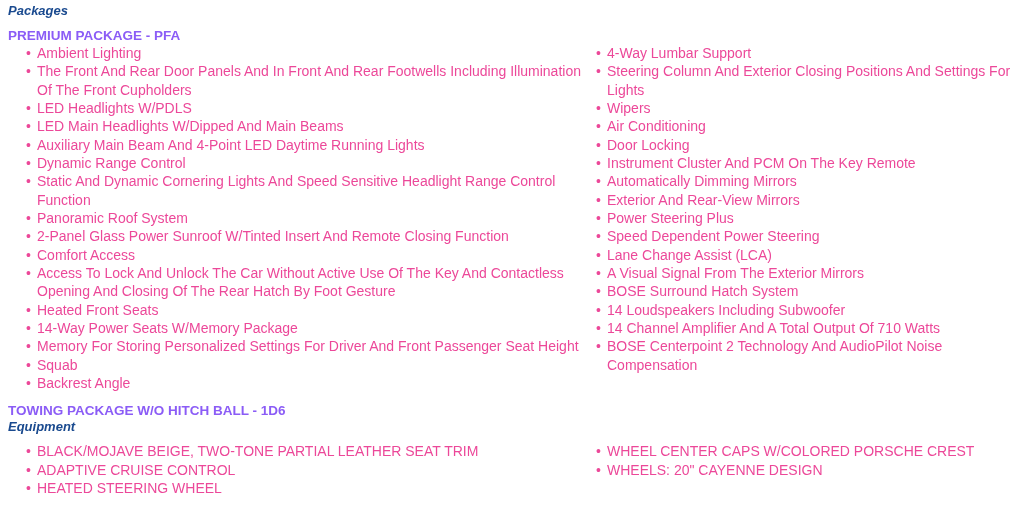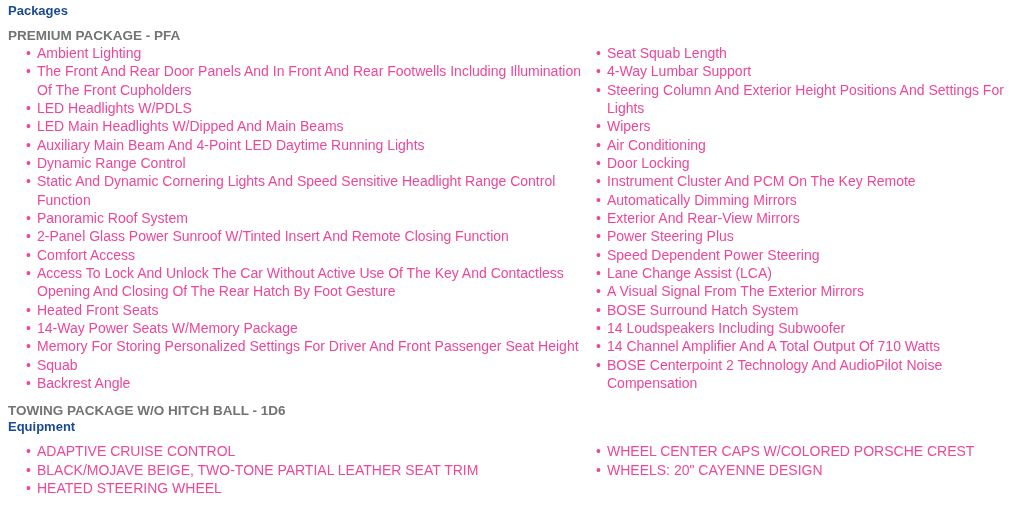--- a/index.html
+++ b/index.html
@@ -12,24 +12,25 @@
     color: #1f1f1f;
     padding: 3px 8px 0 8px;
     overflow: hidden;
   }
   .blue-heading {
     color: #1a4a8f;
     font-weight: 700;
     font-size: 13px;
     line-height: 16px;
     margin: 0;
+    font-style: italic;
   }
   .blue-heading.equipment { }
   .pkg-heading {
-    color: #737373;
+    color: #8b5cf6;
     font-weight: 700;
     font-size: 13.5px;
     line-height: 16px;
     margin: 9px 0 0 0;
   }
   .pkg-heading.towing { margin-top: 11px; }
   .cols { display: flex; }
   .cols.equipment-cols { margin-top: 7px; }
   .col-left { flex: 0 0 577px; width: 577px; }
   .col-right { flex: 1 1 auto; }
@@ -74,23 +75,22 @@
           <li>Access To Lock And Unlock The Car Without Active Use Of The Key And Contactless Opening And Closing Of The Rear Hatch By Foot Gesture</li>
           <li>Heated Front Seats</li>
           <li>14-Way Power Seats W/Memory Package</li>
           <li>Memory For Storing Personalized Settings For Driver And Front Passenger Seat Height</li>
           <li>Squab</li>
           <li>Backrest Angle</li>
         </ul>
     </div>
     <div class="col-right">
       <ul class="feature-list">
-          <li>Seat Squab Length</li>
           <li>4-Way Lumbar Support</li>
-          <li>Steering Column And Exterior Height Positions And Settings For Lights</li>
+          <li>Steering Column And Exterior Closing Positions And Settings For Lights</li>
           <li>Wipers</li>
           <li>Air Conditioning</li>
           <li>Door Locking</li>
           <li>Instrument Cluster And PCM On The Key Remote</li>
           <li>Automatically Dimming Mirrors</li>
           <li>Exterior And Rear-View Mirrors</li>
           <li>Power Steering Plus</li>
           <li>Speed Dependent Power Steering</li>
           <li>Lane Change Assist (LCA)</li>
           <li>A Visual Signal From The Exterior Mirrors</li>
@@ -104,22 +104,22 @@
 
   <h3 class="pkg-heading towing">TOWING PACKAGE W/O HITCH BALL - 1D6</h3>
 </section>
 
 <section>
   <h2 class="blue-heading equipment">Equipment</h2>
 
   <div class="cols equipment-cols">
     <div class="col-left">
       <ul class="feature-list">
+          <li>BLACK/MOJAVE BEIGE, TWO-TONE PARTIAL LEATHER SEAT TRIM</li>
           <li>ADAPTIVE CRUISE CONTROL</li>
-          <li>BLACK/MOJAVE BEIGE, TWO-TONE PARTIAL LEATHER SEAT TRIM</li>
           <li>HEATED STEERING WHEEL</li>
         </ul>
     </div>
     <div class="col-right">
       <ul class="feature-list">
           <li>WHEEL CENTER CAPS W/COLORED PORSCHE CREST</li>
           <li>WHEELS: 20" CAYENNE DESIGN</li>
         </ul>
     </div>
   </div>

